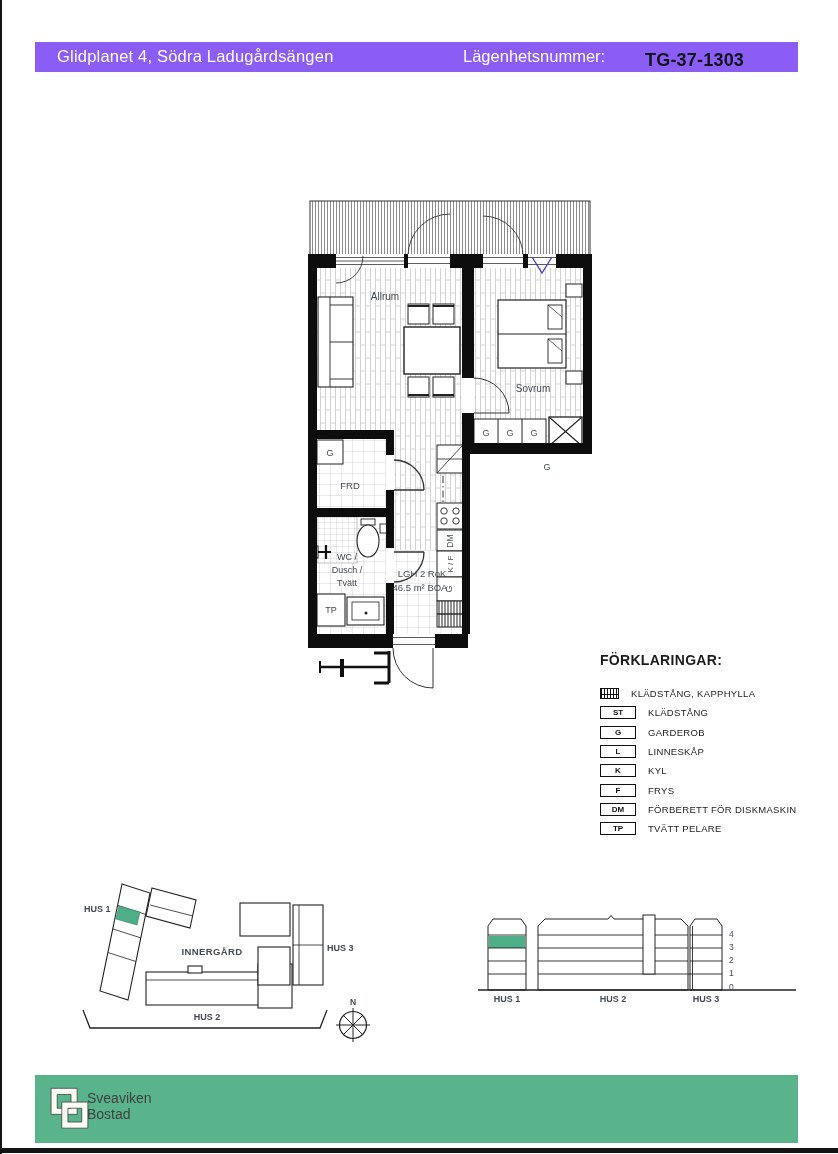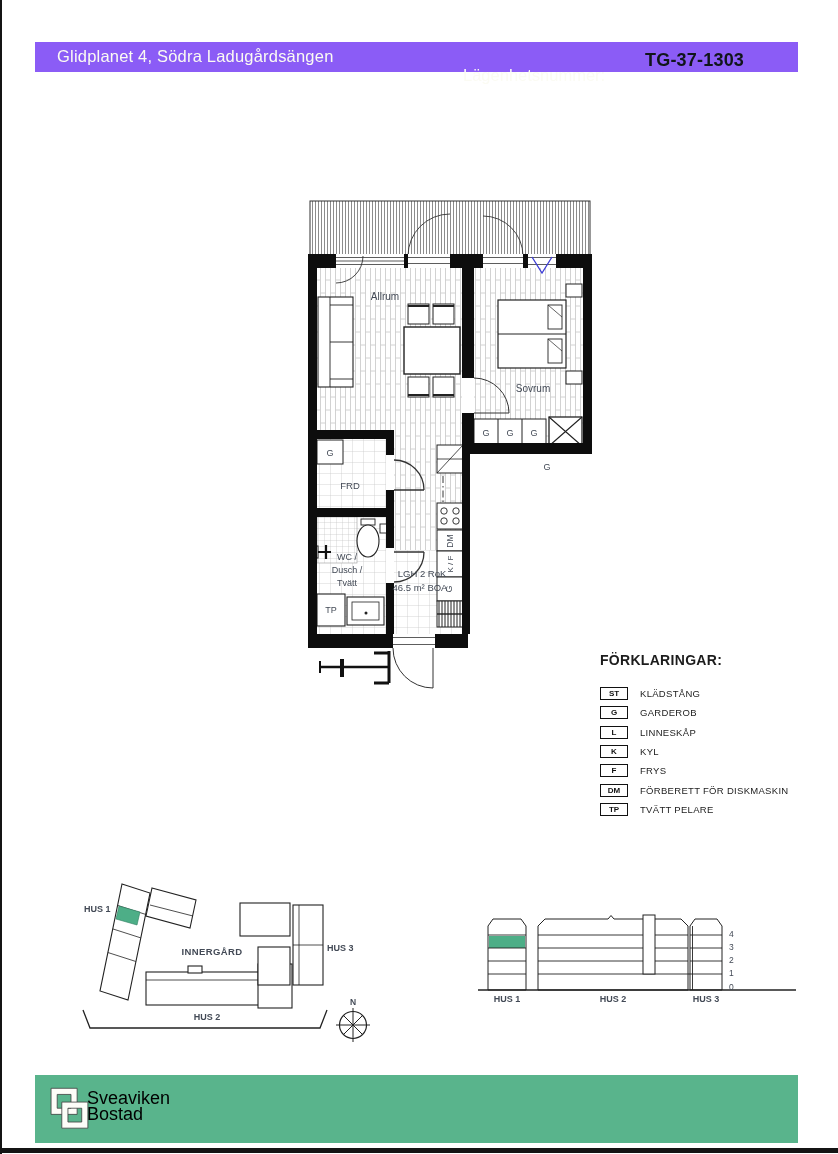--- a/index.html
+++ b/index.html
@@ -4,49 +4,49 @@
 <style>
   html,body{margin:0;padding:0;background:#fff;}
   .page{position:relative;width:838px;height:1154px;background:#fff;overflow:hidden;
         font-family:"Liberation Sans",sans-serif;}
   .edge-left{position:absolute;left:0;top:0;width:2px;height:1154px;background:#141414;}
   .edge-bottom{position:absolute;left:0;top:1148px;width:838px;height:5px;background:#141414;}
 
   
   .header-bar{position:absolute;left:35px;top:42px;width:763px;height:30px;background:#8b5cf6;}
   .header-title{position:absolute;left:22px;top:5px;font-size:16.5px;color:#fbfbf3;letter-spacing:.2px;}
-  .header-aptlabel{position:absolute;left:428px;top:5px;font-size:16.5px;color:#fbfbf3;margin-top:19px;}
+  .header-aptlabel{position:absolute;left:428px;top:5px;font-size:16.5px;color:#fbfbf3;}
   .header-aptno{position:absolute;left:610px;top:8px;font-size:18px;font-weight:bold;color:#10151a;letter-spacing:.2px;}
 
   
   .plan-svg{position:absolute;left:295px;top:195px;width:310px;height:500px;}
   .site-svg{position:absolute;left:70px;top:875px;width:310px;height:175px;}
   .elev-svg{position:absolute;left:475px;top:910px;width:325px;height:100px;}
   svg text{font-family:"Liberation Sans",sans-serif;fill:#434a56;}
 
   
   .legend{position:absolute;left:600px;top:652px;width:225px;color:#1c1c1c;}
   .legend-title{font-size:14px;font-weight:bold;letter-spacing:.3px;margin-bottom:16px;}
   .lrow{display:flex;align-items:center;height:19.3px;}
-  .lsym{box-sizing:border-box;width:28px;height:13px;border:1.2px solid #111;background:#fff;
+  .lsym{box-sizing:border-box;width:36px;height:13px;border:1.2px solid #111;background:#fff;
         display:flex;align-items:center;justify-content:center;
         font-size:8px;font-weight:bold;color:#111;margin-right:12px;flex:0 0 auto;}
   .lsym.kf{font-size:6.5px;}
   .lsym.hatch{width:19px;height:11px;position:relative;
         background:repeating-linear-gradient(90deg,#111 0 1px,#fff 1px 3px);}
   .lsym.hatch::after{content:"";position:absolute;left:0;right:0;top:4.5px;height:1.5px;background:#111;}
   .lsym.schakt{background:
         linear-gradient(45deg,transparent 44%,#111 44% 56%,transparent 56%),
         linear-gradient(135deg,transparent 44%,#111 44% 56%,transparent 56%),#fff;}
   .llabel{font-size:9.5px;letter-spacing:.3px;}
 
   
   .footer-bar{position:absolute;left:35px;top:1075px;width:763px;height:68px;background:#59b48c;}
   .logo{position:absolute;left:13px;top:7px;}
-  .brand{position:absolute;left:52px;top:15px;color:#000000;font-size:18px;line-height:16px;}
+  .brand{position:absolute;left:52px;top:15px;color:#404040;font-size:14px;line-height:16px;}
 </style>
 </head>
 <body>
 
 <div class="page">
   <div class="edge-left"></div>
   <div class="edge-bottom"></div>
 
   <div class="header-bar">
     <span class="header-title">Glidplanet 4, Södra Ladugårdsängen</span>
@@ -215,20 +215,24 @@
       <text x="420" y="591" font-size="9.5" text-anchor="middle">46.5 m² BOA</text>
       <text x="453" y="541" font-size="8.5" text-anchor="middle" transform="rotate(-90 453 541)">DM</text>
       <text x="453" y="564" font-size="8" text-anchor="middle" transform="rotate(-90 453 564)">K / F</text>
       <text x="452" y="589" font-size="9" text-anchor="middle" transform="rotate(-90 452 589)">G</text>
     </g>
   </svg>
 
   <div class="legend">
     <div class="legend-title">FÖRKLARINGAR:</div>
     <div class="lrow">
+      <span class="lsym hatch"></span>
+      <span class="llabel">KLÄDSTÅNG, KAPPHYLLA</span>
+    </div>
+    <div class="lrow">
       <span class="lsym">ST</span>
       <span class="llabel">KLÄDSTÅNG</span>
     </div>
     <div class="lrow">
       <span class="lsym">G</span>
       <span class="llabel">GARDEROB</span>
     </div>
     <div class="lrow">
       <span class="lsym">L</span>
       <span class="llabel">LINNESKÅP</span>

